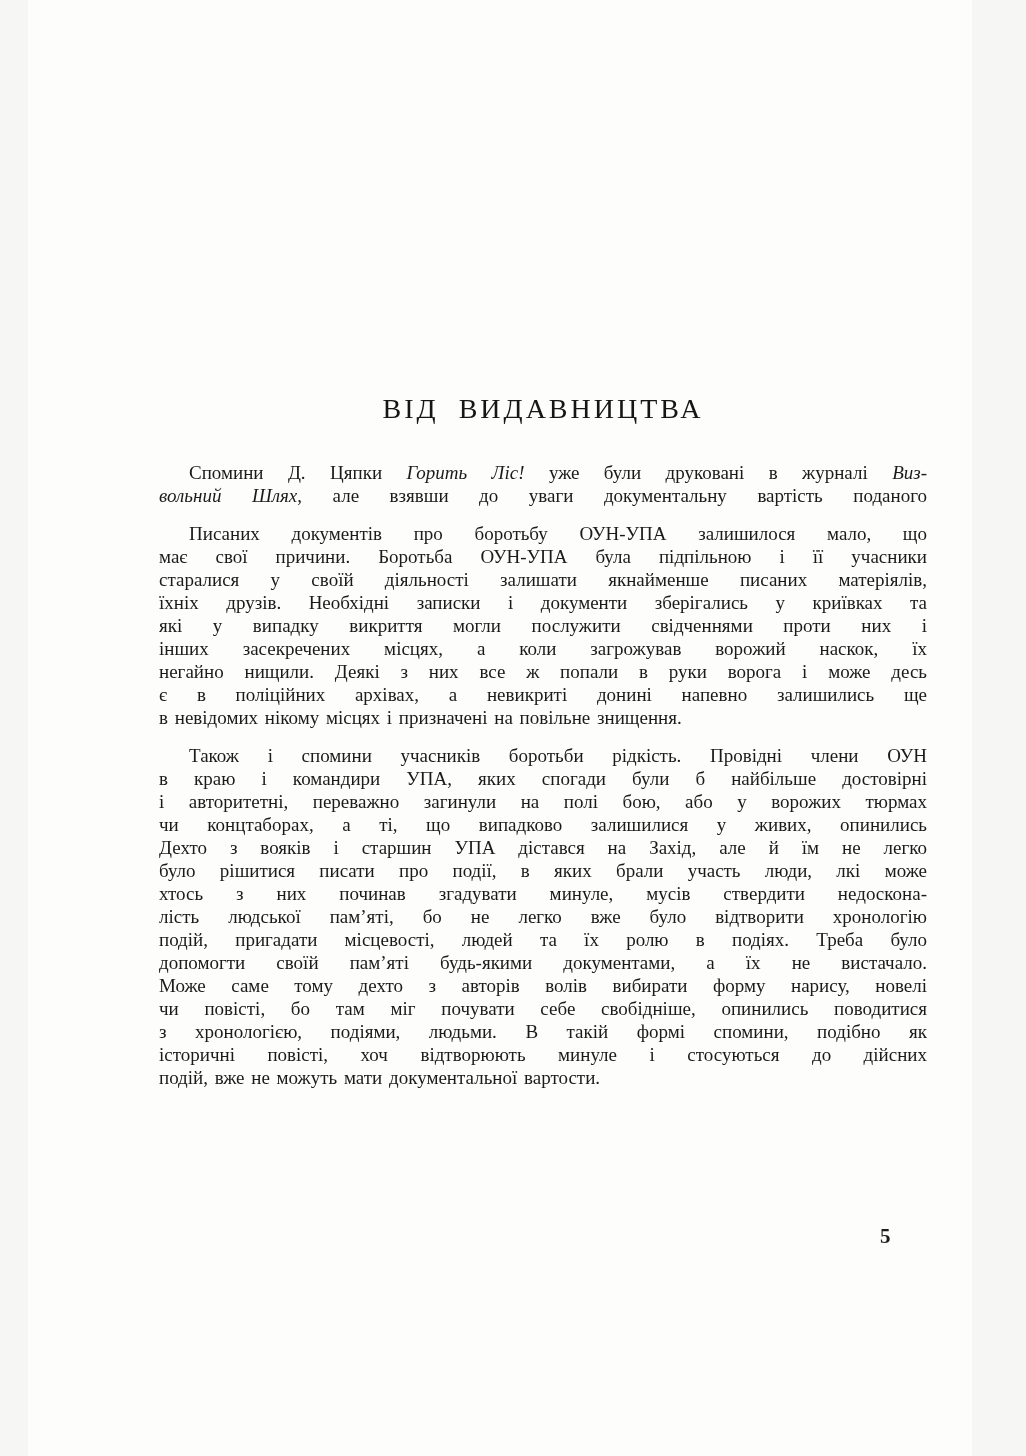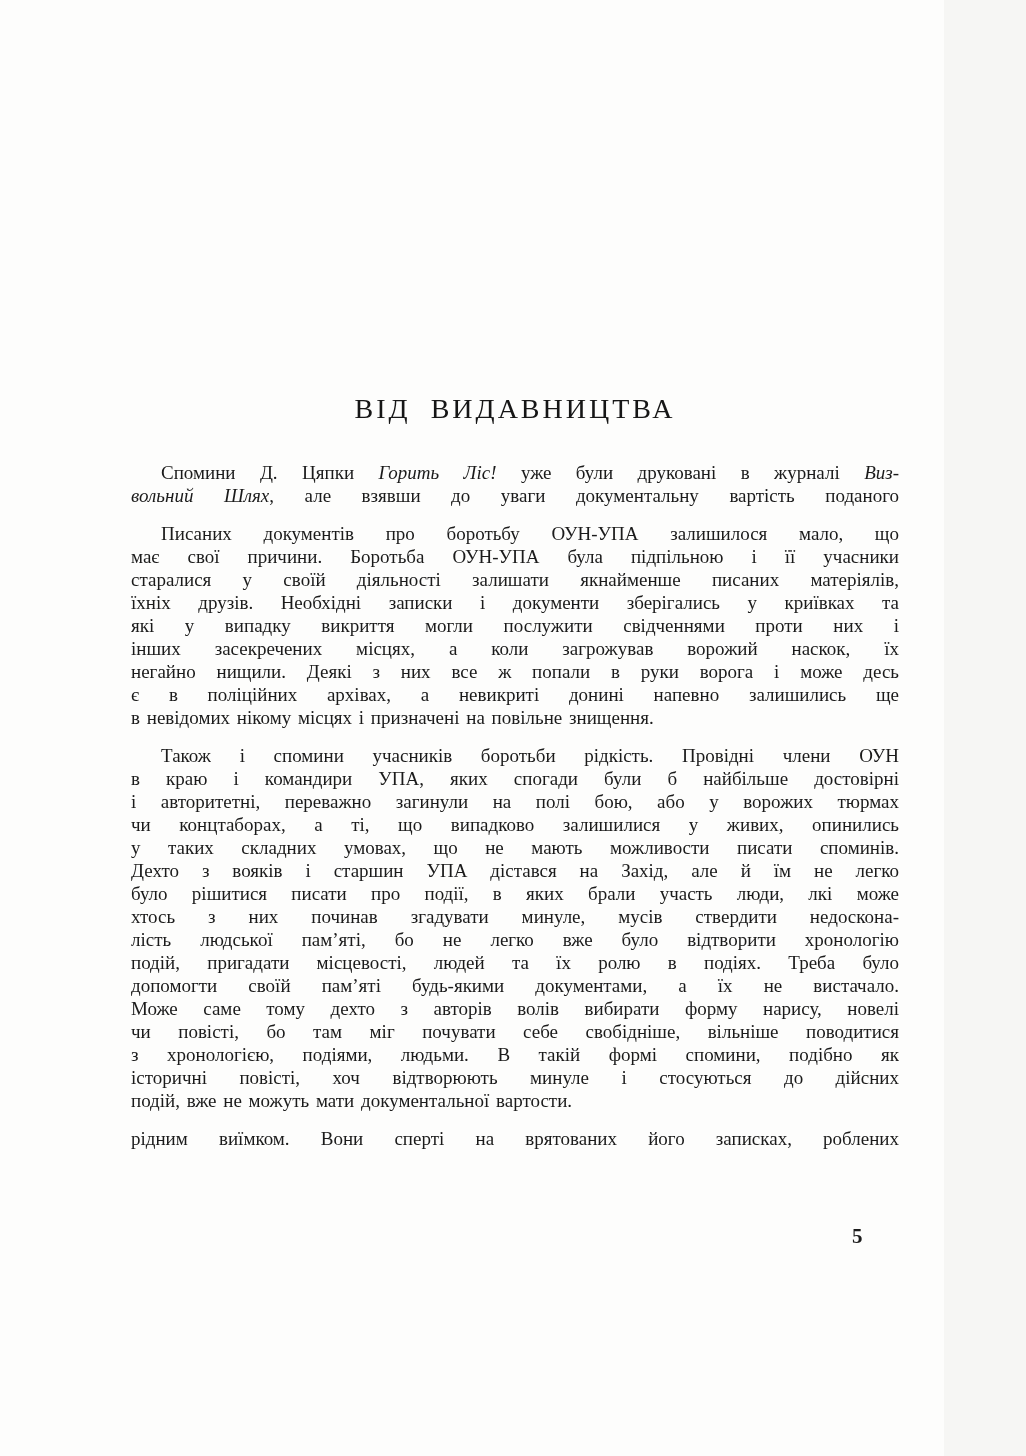--- a/index.html
+++ b/index.html
@@ -12,20 +12,21 @@
     background: #f6f6f4;
     font-family: "Liberation Serif", serif;
   }
   .scan-page {
     position: relative;
     width: 944px;
     height: 1456px;
     background: #fdfdfc;
     color: #1b1b1b;
     overflow: hidden;
+    margin-left: 28px;
   }
   .text-block {
     position: absolute;
     left: 131px;
     top: 393px;
     width: 768px;
   }
   .doc-title {
     text-align: center;
     font-size: 28px;
@@ -83,32 +84,30 @@
           <div class="line"><span>інших засекречених місцях, а коли загрожував ворожий наскок, їх</span></div>
           <div class="line"><span>негайно нищили. Деякі з них все ж попали в руки ворога і може десь</span></div>
           <div class="line"><span>є в поліційних архівах, а невикриті донині напевно залишились ще</span></div>
           <div class="line last"><span>в невідомих нікому місцях і призначені на повільне знищення.</span></div>
         </div>
         <div class="paragraph">
           <div class="line indent"><span>Також і спомини учасників боротьби рідкість. Провідні члени ОУН</span></div>
           <div class="line"><span>в краю і командири УПА, яких спогади були б найбільше достовірні</span></div>
           <div class="line"><span>і авторитетні, переважно загинули на полі бою, або у ворожих тюрмах</span></div>
           <div class="line"><span>чи концтаборах, а ті, що випадково залишилися у живих, опинились</span></div>
-          <div class="line"><span>у таких складних умовах, що не мають можливости писати споминів.</span></div>
           <div class="line"><span>Дехто з вояків і старшин УПА дістався на Захід, але й їм не легко</span></div>
           <div class="line"><span>було рішитися писати про події, в яких брали участь люди, лкі може</span></div>
           <div class="line"><span>хтось з них починав згадувати минуле, мусів ствердити недоскона-</span></div>
           <div class="line"><span>лість людської пам’яті, бо не легко вже було відтворити хронологію</span></div>
           <div class="line"><span>подій, пригадати місцевості, людей та їх ролю в подіях. Треба було</span></div>
           <div class="line"><span>допомогти своїй пам’яті будь-якими документами, а їх не вистачало.</span></div>
           <div class="line"><span>Може саме тому дехто з авторів волів вибирати форму нарису, новелі</span></div>
-          <div class="line"><span>чи повісті, бо там міг почувати себе свобідніше, вільніше поводитися</span></div>
+          <div class="line"><span>чи повісті, бо там міг почувати себе свобідніше, опинились поводитися</span></div>
           <div class="line"><span>з хронологією, подіями, людьми. В такій формі спомини, подібно як</span></div>
           <div class="line"><span>історичні повісті, хоч відтворюють минуле і стосуються до дійсних</span></div>
           <div class="line last"><span>подій, вже не можуть мати документальної вартости.</span></div>
         </div>
         <div class="paragraph">
-          <div class="line"><span>рідним виїмком. Вони сперті на врятованих його записках, роблених</span></div>
         </div>
       </div>
   </div>
   <div class="page-number">5</div>
 </div>
 
 </body></html>

